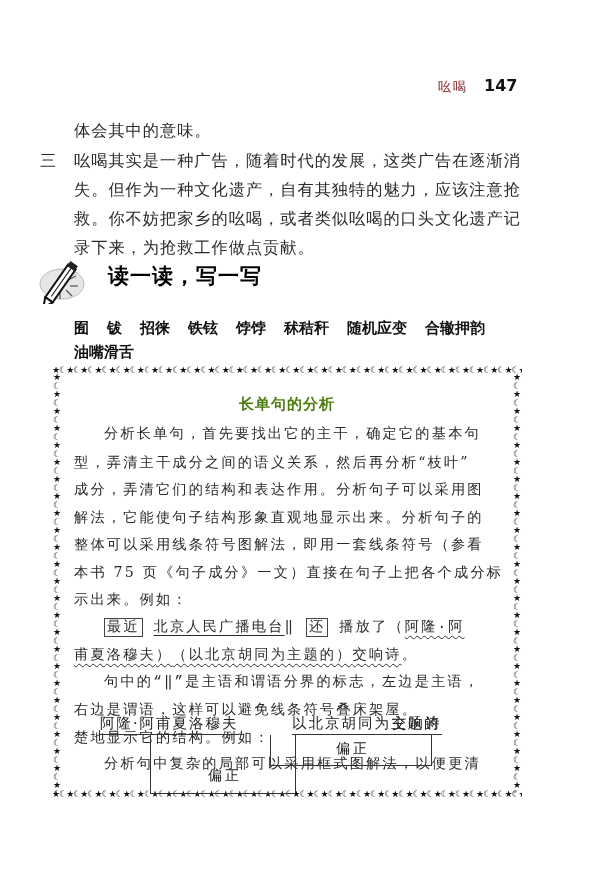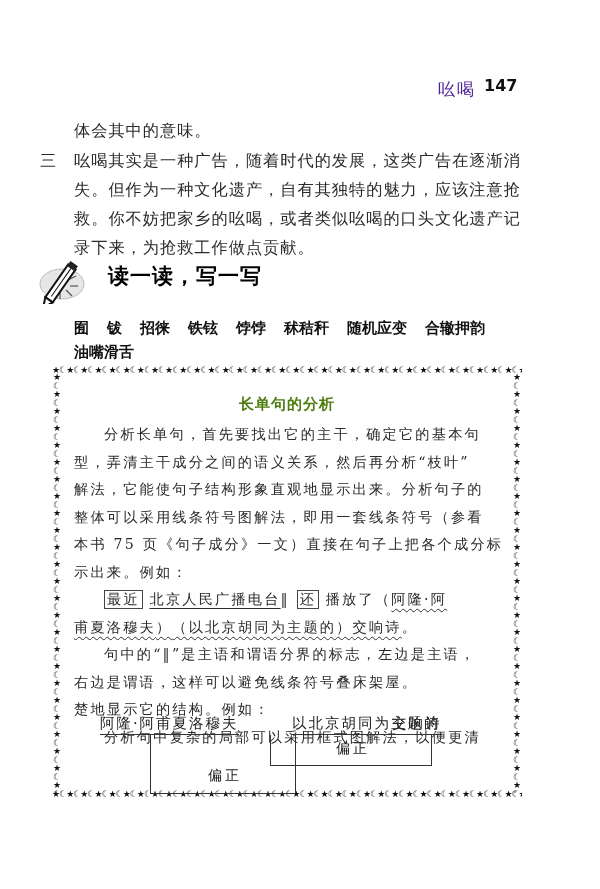--- a/index.html
+++ b/index.html
@@ -1,21 +1,21 @@
 <!DOCTYPE html>
 <html><head>
 <meta charset="utf-8">
 <style>
   html, body { margin:0; padding:0; }
   body {
     width:600px; height:889px; background:#ffffff; position:relative; overflow:hidden;
     font-family: "DejaVu Serif", "Liberation Serif", serif; color:#222;
   }
   .header { position:absolute; top:76px; left:0; width:600px; height:24px; }
-  .header .sect { position:absolute; left:438px; top:2px; font-size:17px; color:#4c1d95; letter-spacing:2px; }
+  .header .sect { position:absolute; left:438px; top:2px; font-size:13px; color:#7f1d1d; letter-spacing:2px; }
   .header .pnum { position:absolute; left:484px; top:0px; font-family:"DejaVu Sans","Liberation Sans",sans-serif; font-weight:bold; font-size:16px; color:#111; }
 
   .para { position:absolute; font-size:16.2px; line-height:29px; letter-spacing:1px; color:#2a2a2a; }
   .p1 { left:74px; top:116px; }
   .item3 { left:40px; top:146px; width:470px; }
   .item3 .num { position:absolute; left:0; top:0; }
   .item3 .lines { position:absolute; left:34px; top:0; width:440px; }
   .line { display:block; white-space:nowrap; }
 
   .section-head { position:absolute; left:38px; top:254px; height:56px; width:400px; }
@@ -34,21 +34,21 @@
   .border-bottom { bottom:0; }
   .border-left, .border-right {
     position:absolute; top:8px; width:10px; height:420px; overflow:hidden;
     font-size:9px; line-height:8.5px; color:#111; text-align:center;
   }
   .border-left { left:0; }
   .border-right { right:0; }
 
   .box-title { position:absolute; left:0; width:470px; top:30px; text-align:center; font-family:"DejaVu Sans","Liberation Sans",sans-serif; font-size:15px; font-weight:bold; color:#4d7c0f; letter-spacing:1px; }
   .box-body { position:absolute; left:22px; top:56px; width:430px; font-size:14.2px; line-height:27.5px; letter-spacing:2.2px; color:#2a2a2a; }
-  .box-body .indent { padding-left:30px; }
+  .box-body .indent { padding-left:30px;font-family:Liberation Mono, monospace; }
   .bracket { display:inline-block; border:1px solid #444; border-top-width:1px; padding:0 2px; line-height:17px; }
   .wavy { text-decoration: underline wavy #333; text-decoration-thickness:1px; text-underline-offset:4px; }
   .straight { text-decoration: underline; text-underline-offset:4px; }
 
   .diagram { position:absolute; left:48px; top:347px; width:400px; height:90px; }
   .diagram .phrase { position:absolute; top:0; font-size:14.5px; letter-spacing:2px; border-bottom:1px solid #333; line-height:22px; }
   .diagram .ph1 { left:0; }
   .diagram .ph2 { left:156px;margin-left:36px; }
   .diagram .ph3 { left:292px; }
   .bracket-line { position:absolute; border:1px solid #333; border-top:none; }
@@ -101,20 +101,21 @@
   <div class="border-top" id="bt">★☾★☾★☾★☾★☾★☾★☾★☾★☾★☾★☾★☾★☾★☾★☾★☾★☾★☾★☾★☾★☾★☾★☾★☾★☾★☾★☾★☾★☾★☾★☾★☾★☾★☾★☾★☾★☾★☾★☾★☾</div>
   <div class="border-bottom" id="bb">★☾★☾★☾★☾★☾★☾★☾★☾★☾★☾★☾★☾★☾★☾★☾★☾★☾★☾★☾★☾★☾★☾★☾★☾★☾★☾★☾★☾★☾★☾★☾★☾★☾★☾★☾★☾★☾★☾★☾★☾</div>
   <div class="border-left" id="bl">★<br>☾<br>★<br>☾<br>★<br>☾<br>★<br>☾<br>★<br>☾<br>★<br>☾<br>★<br>☾<br>★<br>☾<br>★<br>☾<br>★<br>☾<br>★<br>☾<br>★<br>☾<br>★<br>☾<br>★<br>☾<br>★<br>☾<br>★<br>☾<br>★<br>☾<br>★<br>☾<br>★<br>☾<br>★<br>☾<br>★<br>☾<br>★<br>☾<br>★<br>☾<br>★<br>☾<br>★<br>☾<br>★<br>☾<br>★<br>☾<br>★<br>☾<br>★<br>☾<br>★<br>☾</div>
   <div class="border-right" id="br">★<br>☾<br>★<br>☾<br>★<br>☾<br>★<br>☾<br>★<br>☾<br>★<br>☾<br>★<br>☾<br>★<br>☾<br>★<br>☾<br>★<br>☾<br>★<br>☾<br>★<br>☾<br>★<br>☾<br>★<br>☾<br>★<br>☾<br>★<br>☾<br>★<br>☾<br>★<br>☾<br>★<br>☾<br>★<br>☾<br>★<br>☾<br>★<br>☾<br>★<br>☾<br>★<br>☾<br>★<br>☾<br>★<br>☾<br>★<br>☾<br>★<br>☾<br>★<br>☾<br>★<br>☾</div>
 
   <div class="box-title">长单句的分析</div>
 
   <div class="box-body">
     <span class="line indent">分析长单句，首先要找出它的主干，确定它的基本句</span>
     <span class="line">型，弄清主干成分之间的语义关系，然后再分析“枝叶”</span>
+    <span class="line">成分，弄清它们的结构和表达作用。分析句子可以采用图</span>
     <span class="line">解法，它能使句子结构形象直观地显示出来。分析句子的</span>
     <span class="line">整体可以采用线条符号图解法，即用一套线条符号（参看</span>
     <span class="line">本书 75 页《句子成分》一文）直接在句子上把各个成分标</span>
     <span class="line">示出来。例如：</span>
 
     <span class="line indent"><span class="bracket">最近</span> <span class="straight">北京人民广播电台</span><span>‖</span> <span class="bracket">还</span> <span>播放了</span><span>（</span><span class="wavy">阿隆·阿</span></span>
     <span class="line"><span class="wavy">甫夏洛穆夫</span><span class="wavy">）</span><span class="wavy">（以北京胡同为主题的）</span><span class="wavy">交响诗</span><span>。</span></span>
 
     <span class="line indent">句中的“‖”是主语和谓语分界的标志，左边是主语，</span>
     <span class="line">右边是谓语，这样可以避免线条符号叠床架屋。</span>

